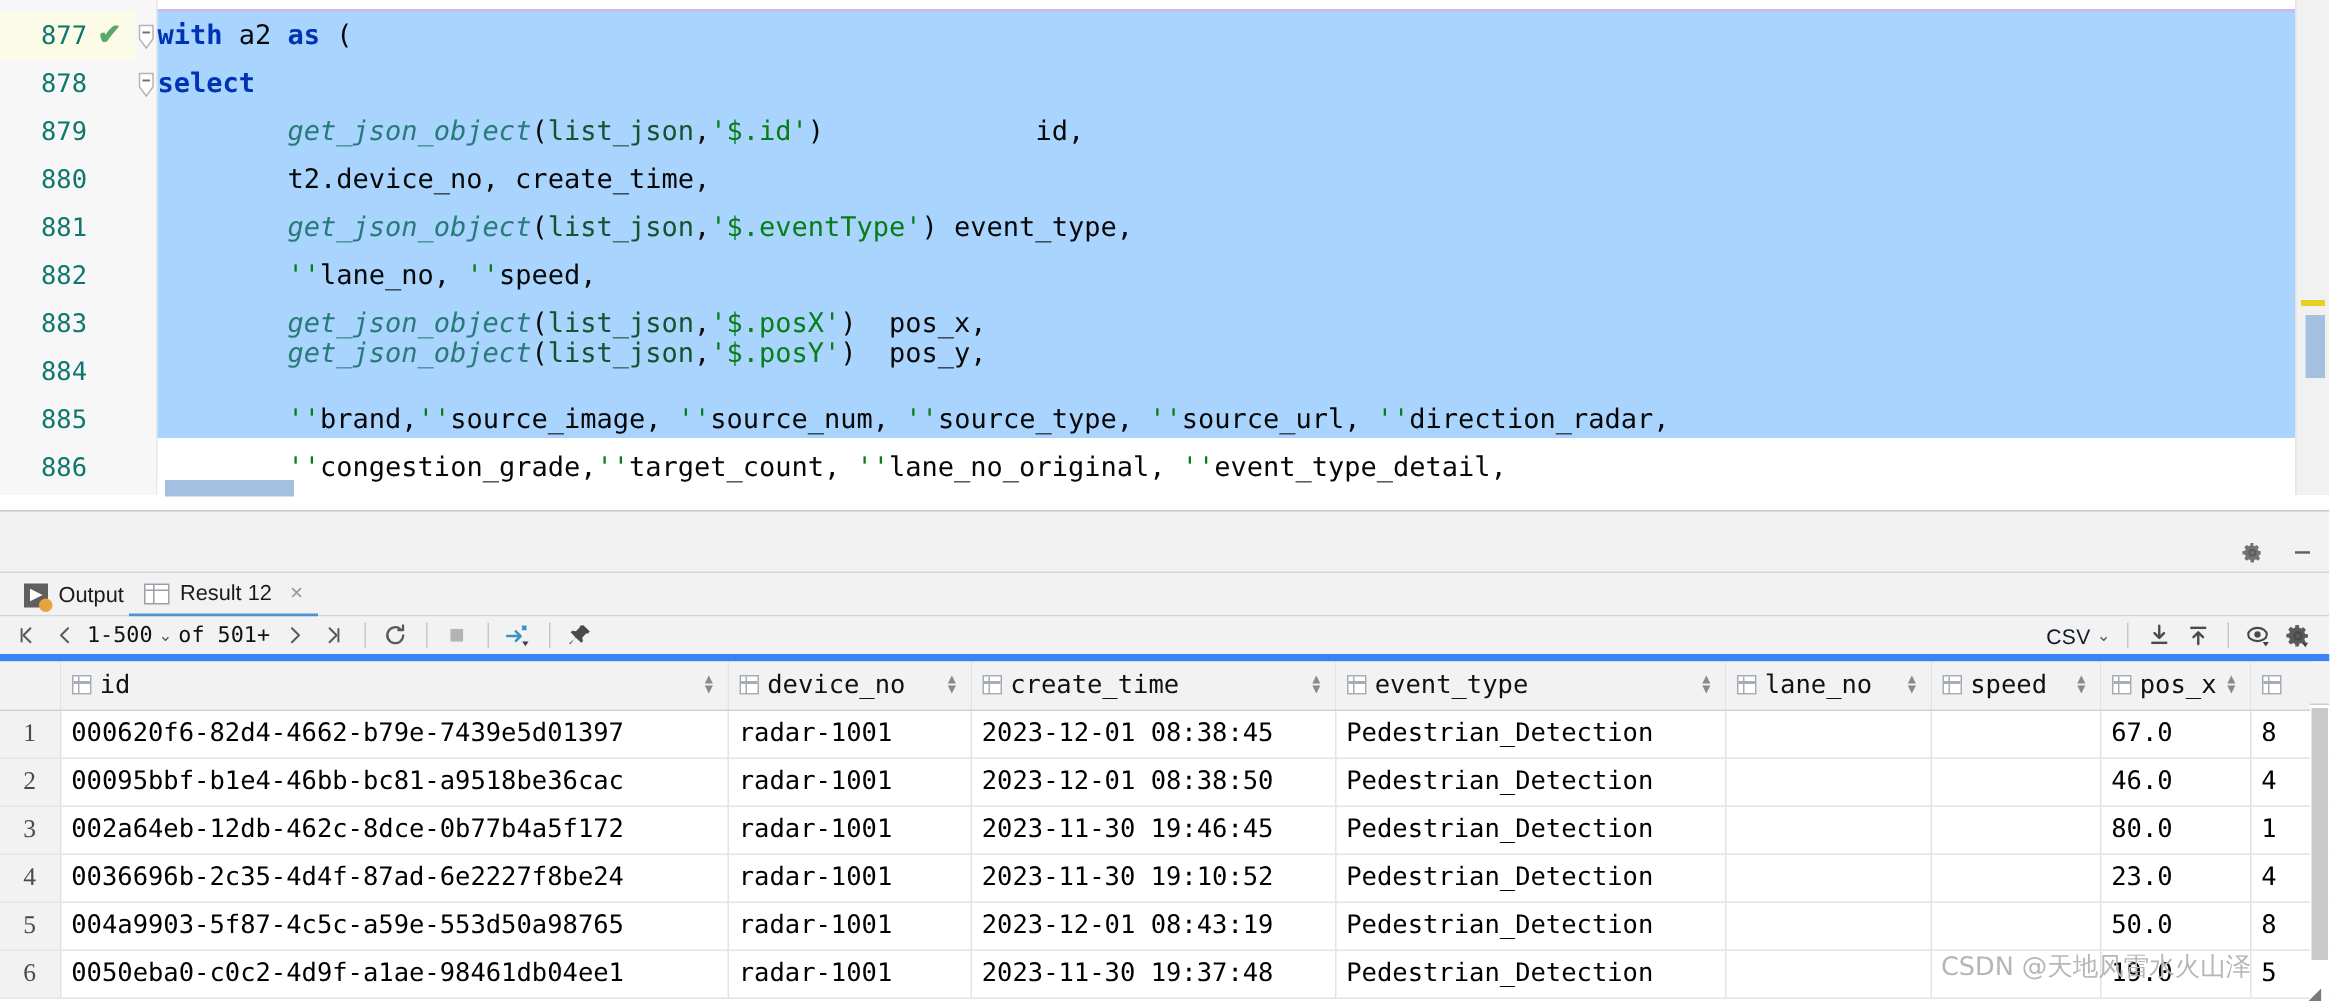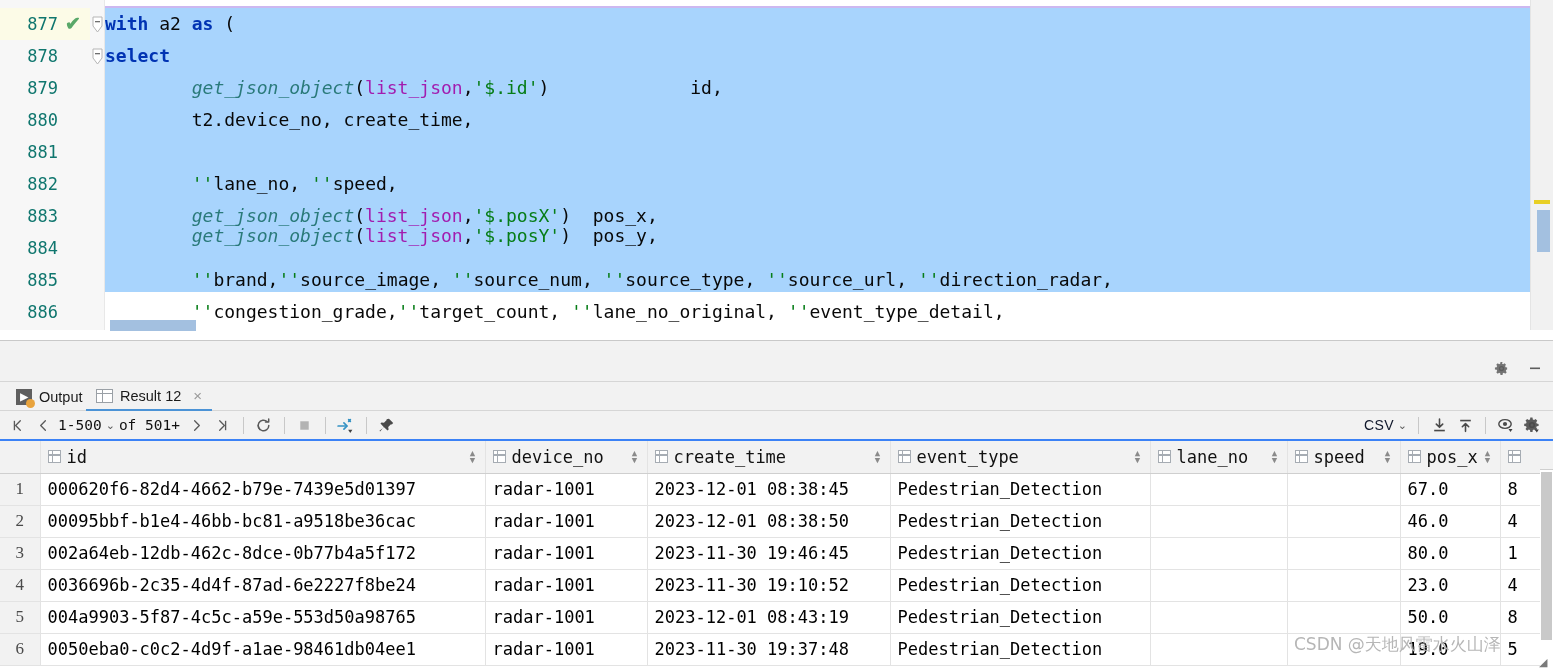--- a/index.html
+++ b/index.html
@@ -59,21 +59,21 @@
     line-height: 32px; text-align: center;
     color: #59a869; font-size: 19px; font-weight: bold;
   }
   .fold-icon {
     position: absolute; left: 92px; width: 12px; height: 32px;
   }
   .fold-icon svg { display:block; margin-top: 8px; }
 
   .k-kw      { color: #0033b3; font-weight: 700; }
   .k-fn      { color: #2a7a7a; font-style: italic; }
-  .k-col     { color: #a21caf; }
+  .k-col     { color: #14532d; }
   .k-str     { color: #067d17; }
   .k-plain   { color: #080808; }
 
   
   .v-scroll-track {
     position: absolute; right: 0; top: 0; width: 23px; height: 330px;
     background: #f1f1f1; border-left: 1px solid #e4e4e4;
   }
   .v-scroll-thumb {
     position: absolute; right: 4px; top: 210px; width: 13px; height: 42px;
@@ -141,21 +141,21 @@
   .icon-grid::before {
     content:''; position:absolute; left:0; top:3px; width:100%; height:1.5px; background:#9aa0a6;
   }
   .icon-grid::after {
     content:''; position:absolute; left:4.5px; top:0; width:1.5px; height:100%; background:#9aa0a6;
   }
 
   
   .result-toolbar {
     position: absolute; left: 0; top: 411px; width: 1553px; height: 30px;
-    background: #f2f2f2; border-bottom: 2px solid #3b82f6;
+    background: #f2f2f2; border-bottom: 5px solid #3b82f6;
     display: flex; align-items: center;
   }
   .tb-left { display: flex; align-items: center; padding-left: 4px; gap: 0px; }
   .tb-right { margin-left: auto; display: flex; align-items: center; padding-right: 8px; }
   .tb-btn {
     width: 26px; height: 26px; display: flex; align-items: center; justify-content: center;
     cursor: pointer; color: #5a5a5a;
   }
   .tb-sep { width: 1px; height: 17px; background: #c8c8c8; margin: 0 7px; }
   .range-text {
@@ -247,20 +247,21 @@
     <div class="editor-top-strip"></div>
     <div class="gutter"></div>
     <div class="gutter-current"></div>
     <div class="fold-strip"></div>
     <div class="code-top-border"></div>
     <div class="code-area" id="code-area">
         <div class="line" style="top: 0px;"><span class="k-kw">with</span><span class="k-plain"> a2 </span><span class="k-kw">as</span><span class="k-plain"> (</span></div>
         <div class="line" style="top: 32px;"><span class="k-kw">select</span></div>
         <div class="line" style="top: 64px;"><span class="k-plain">        </span><span class="k-fn">get_json_object</span><span class="k-plain">(</span><span class="k-col">list_json</span><span class="k-plain">,</span><span class="k-str">'$.id'</span><span class="k-plain">)</span><span class="k-plain">             id,</span></div>
         <div class="line" style="top: 96px;"><span class="k-plain">        t2.device_no, create_time,</span></div>
+        <div class="line" style="top: 128px;"><span class="k-plain">        </span><span class="k-fn">get_json_object</span><span class="k-plain">(</span><span class="k-col">list_json</span><span class="k-plain">,</span><span class="k-str">'$.eventType'</span><span class="k-plain">) event_type,</span></div>
         <div class="line" style="top: 160px;"><span class="k-plain">        </span><span class="k-str">''</span><span class="k-plain">lane_no, </span><span class="k-str">''</span><span class="k-plain">speed,</span></div>
         <div class="line" style="top: 192px;"><span class="k-plain">        </span><span class="k-fn">get_json_object</span><span class="k-plain">(</span><span class="k-col">list_json</span><span class="k-plain">,</span><span class="k-str">'$.posX'</span><span class="k-plain">)  pos_x,</span></div>
         <div class="line" style="top: 212px;"><span class="k-plain">        </span><span class="k-fn">get_json_object</span><span class="k-plain">(</span><span class="k-col">list_json</span><span class="k-plain">,</span><span class="k-str">'$.posY'</span><span class="k-plain">)  pos_y,</span></div>
         <div class="line" style="top: 256px;"><span class="k-plain">        </span><span class="k-str">''</span><span class="k-plain">brand,</span><span class="k-str">''</span><span class="k-plain">source_image, </span><span class="k-str">''</span><span class="k-plain">source_num, </span><span class="k-str">''</span><span class="k-plain">source_type, </span><span class="k-str">''</span><span class="k-plain">source_url, </span><span class="k-str">''</span><span class="k-plain">direction_radar,</span></div>
         <div class="line" style="top: 288px;"><span class="k-plain">        </span><span class="k-str">''</span><span class="k-plain">congestion_grade,</span><span class="k-str">''</span><span class="k-plain">target_count, </span><span class="k-str">''</span><span class="k-plain">lane_no_original, </span><span class="k-str">''</span><span class="k-plain">event_type_detail,</span></div>
       </div>
     <div id="gutter-nums">
         <div class="ln" style="top: 8px;">877</div>
         <div class="check-mark" style="top: 8px;">✔</div>
         <div class="fold-icon" style="top: 8px;">

